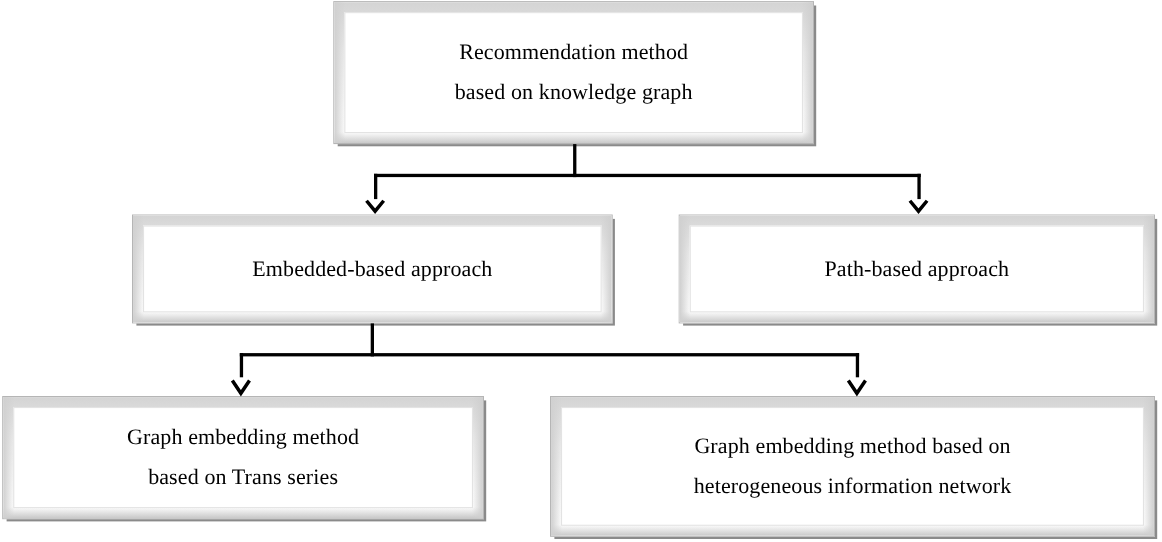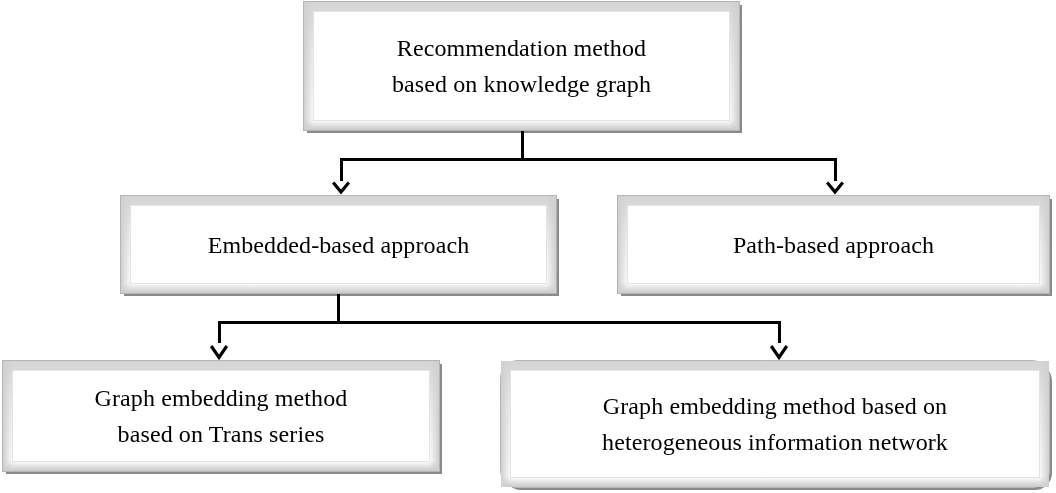--- a/index.html
+++ b/index.html
@@ -55,21 +55,21 @@
     display: flex;
     align-items: center;
     justify-content: center;
     z-index: 1;
   }
   .node .label {
     display: block;
     width: 100%;
     text-align: center;
     color: #000000;
-    font-size: 24px;
+    font-size: 20px;
     line-height: 36px;
     letter-spacing: 0.1px;
     white-space: pre-line;
     padding: 0 6px;
     box-sizing: border-box;
   }
 
   
   .conn {
     position: absolute;
@@ -150,21 +150,21 @@
   </div>
 
   <div class="node" style="left:2px; top:360px; width:438px; height:112px;">
     <div class="bevel"></div>
     <div class="face">
       <span class="label">Graph embedding method
 based on Trans series</span>
     </div>
   </div>
 
-  <div class="node" style="left:500px; top:360px; width:550px; height:128px;border-radius:18px;">
+  <div class="node" style="left:500px; top:360px; width:550px; height:128px;">
     <div class="bevel"></div>
     <div class="face">
       <span class="label">Graph embedding method based on
 heterogeneous information network</span>
     </div>
   </div>
 
 </div>
 
 </body></html>

